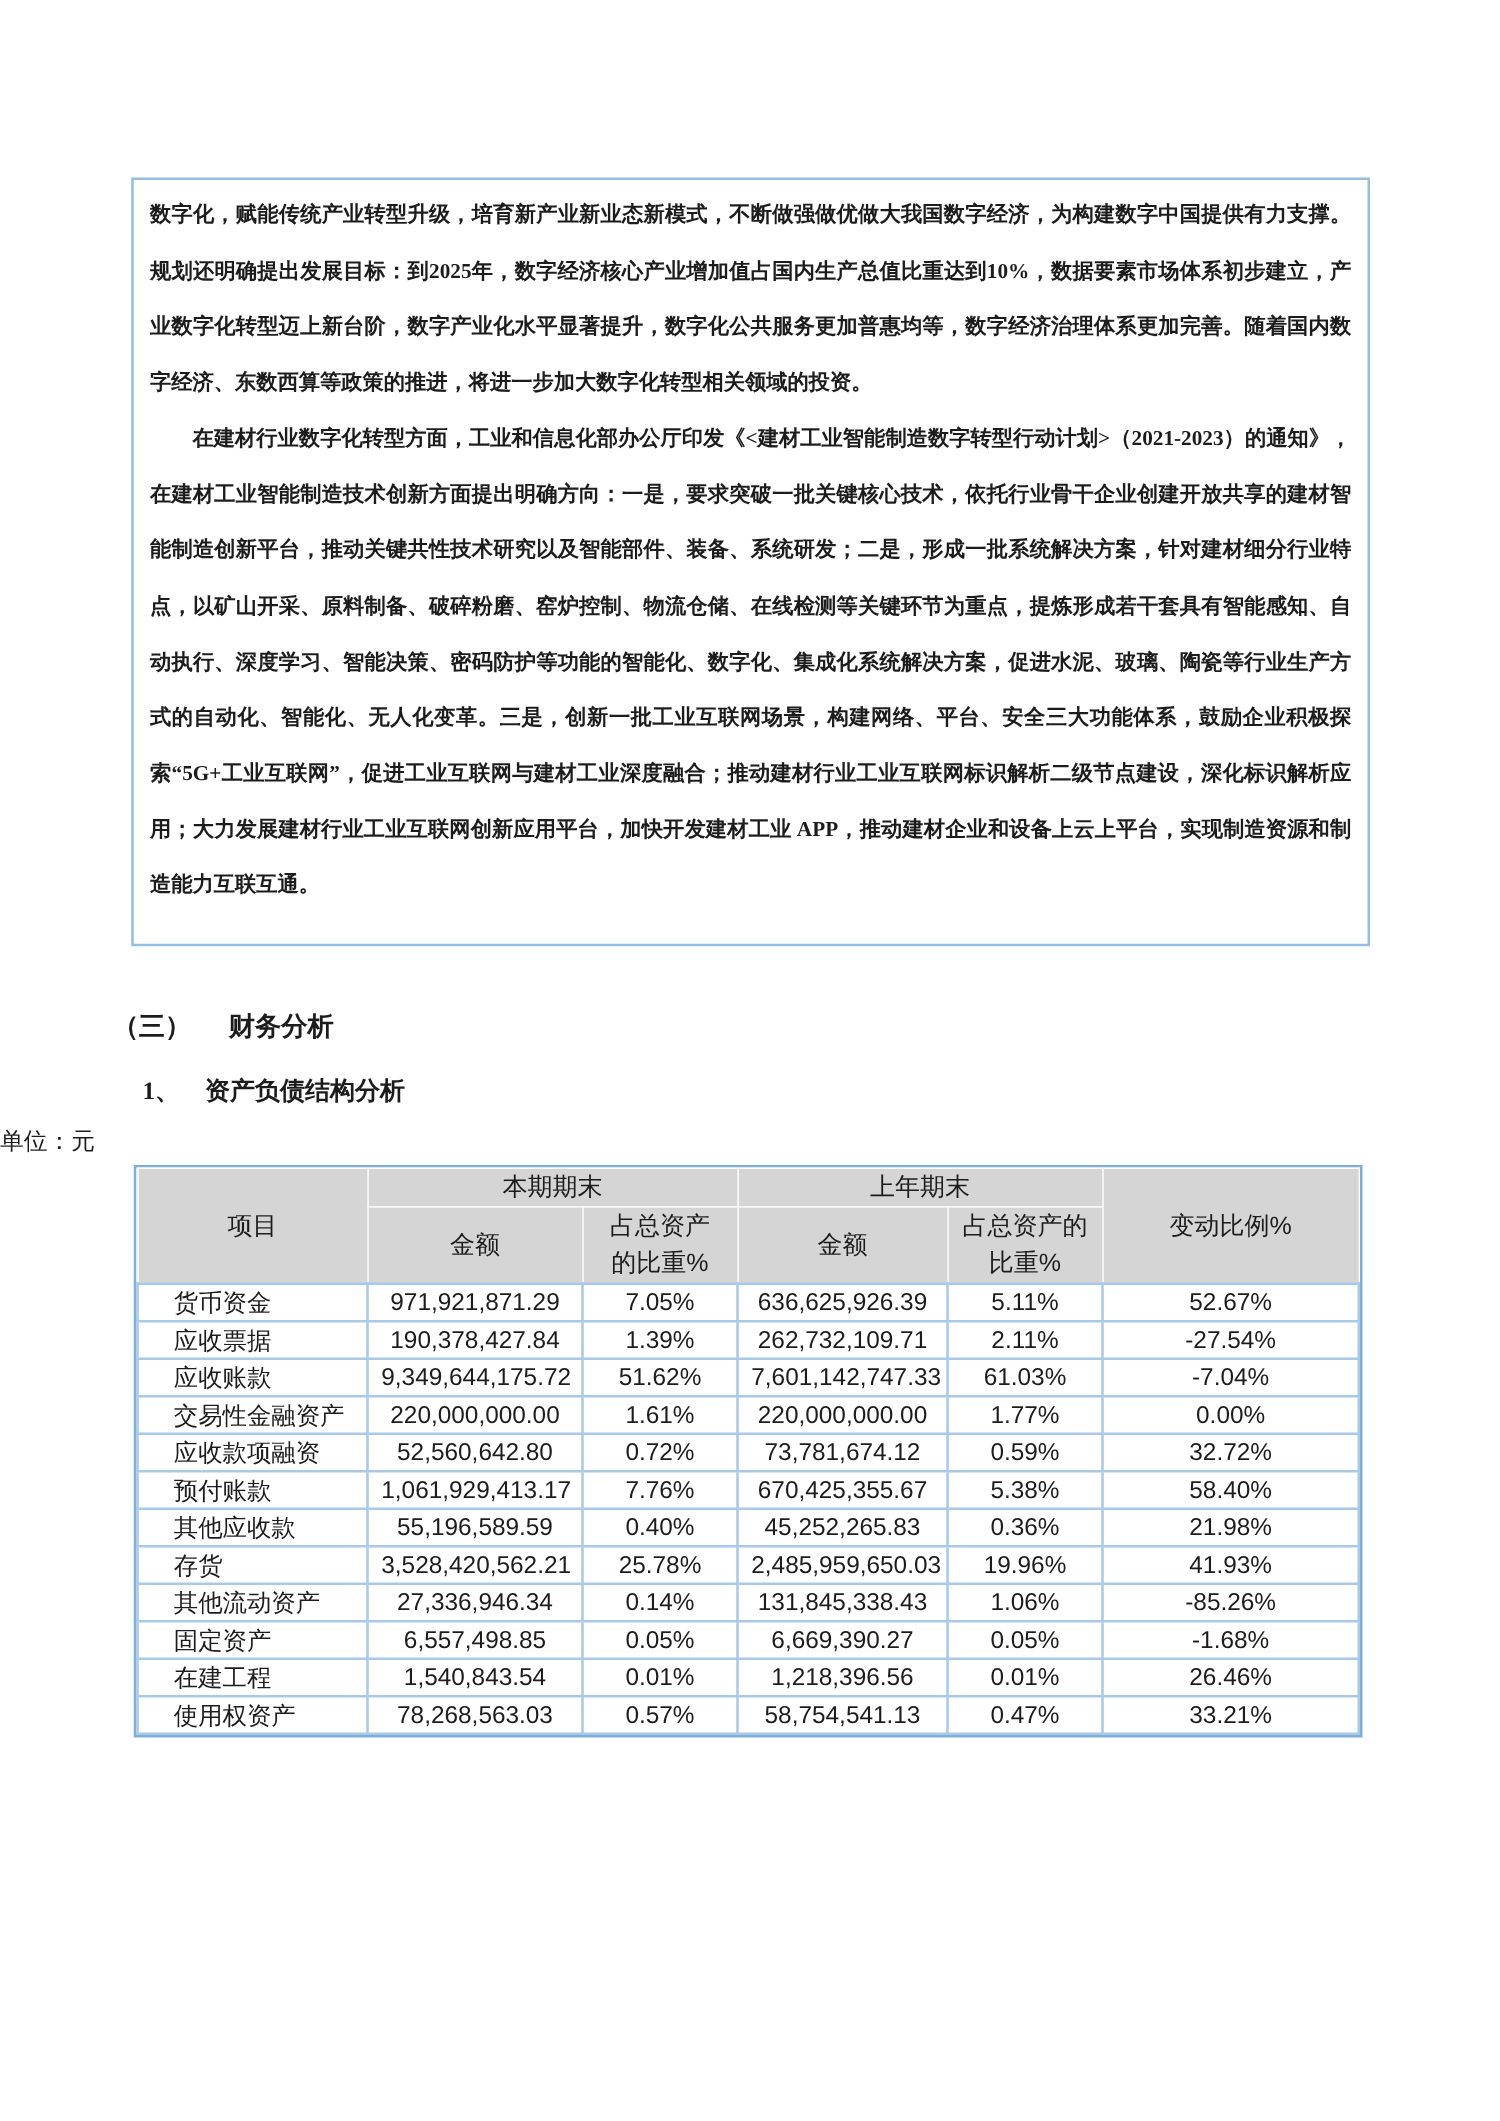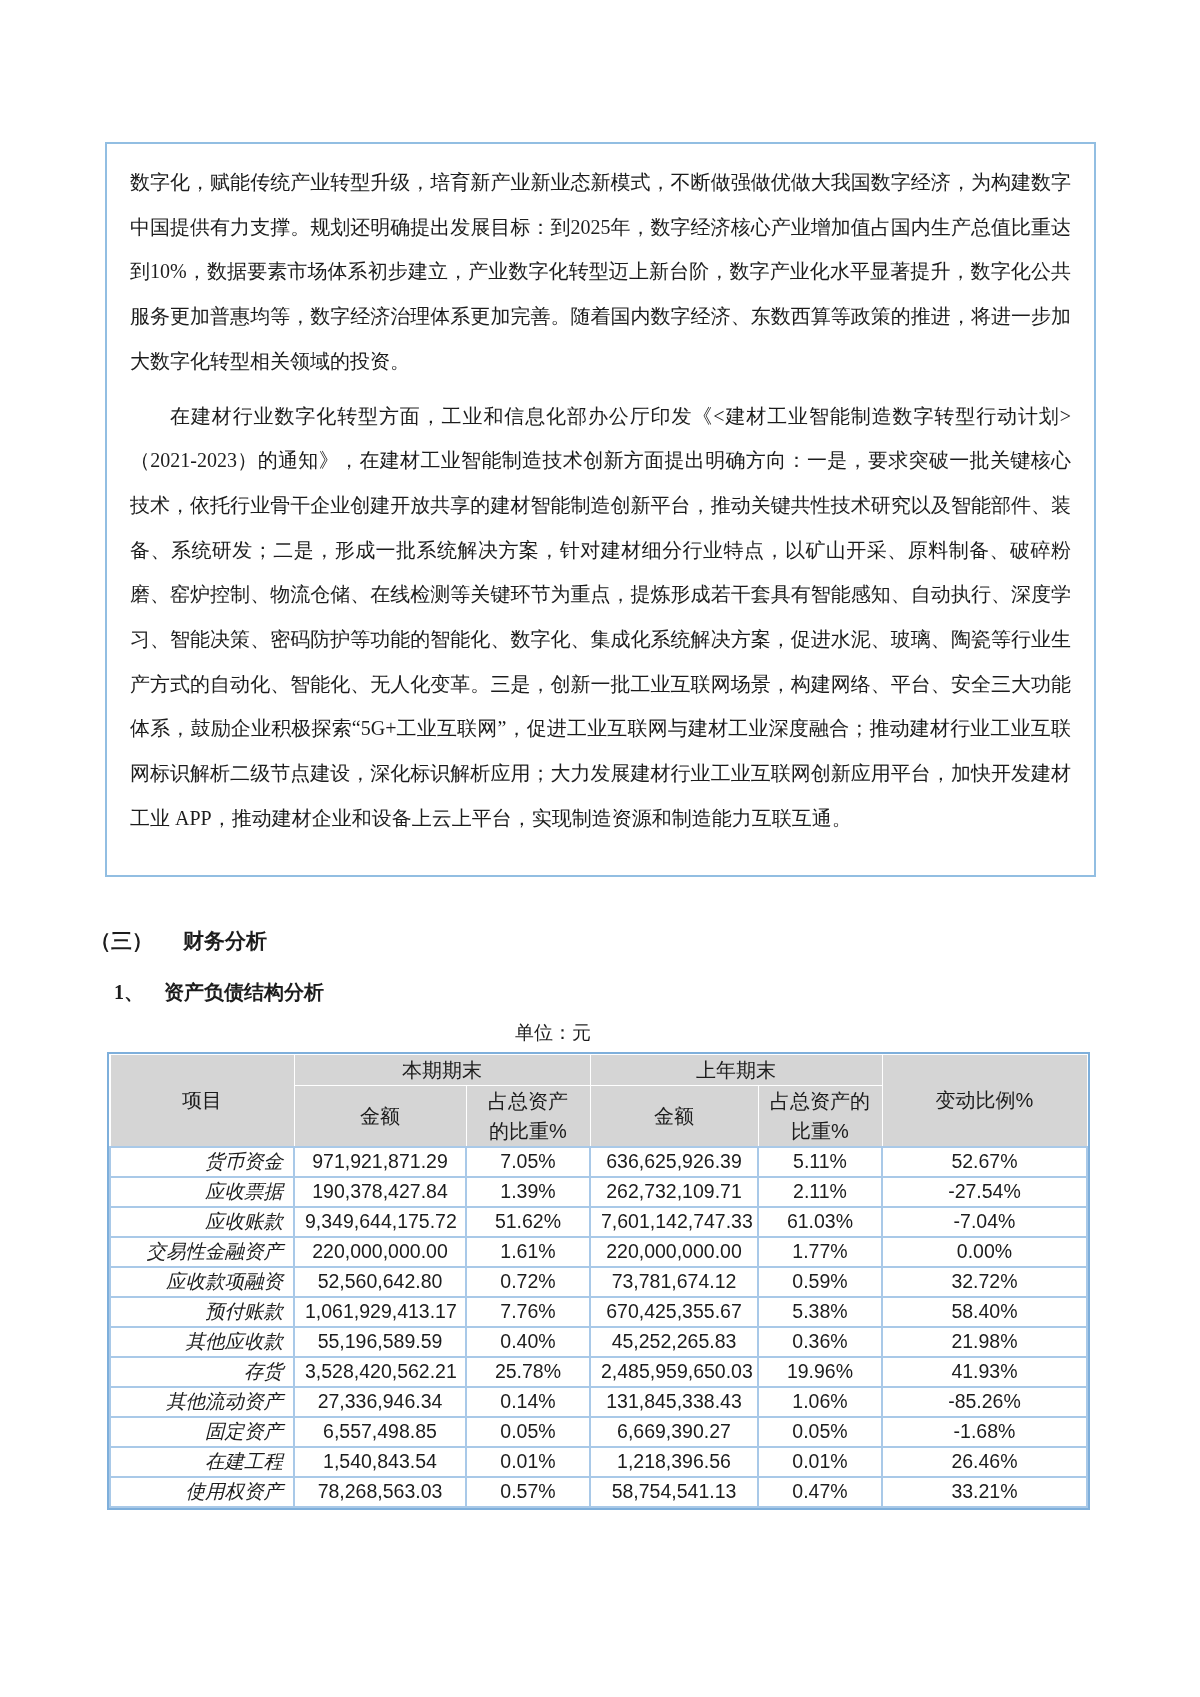--- a/index.html
+++ b/index.html
@@ -18,42 +18,43 @@
     color:var(--text);
     position:relative;
     overflow:hidden;
   }
   .intro-box{
     margin:142px 104px 0 105px;
     border:2px solid var(--box-border);
     padding:6px 13px 24px 13px;
   }
   .intro-box p{
-    margin:10px;
-    font-size:20px;
+    margin:0;
+    font-size:17px;
     line-height:44.7px;
     text-align:justify;
     color:var(--text);
+    font-weight:bold;
   }
   .intro-box p.indent{ text-indent:2em; }
   .section-heading{
     margin:50px 0 0 90px;
     font-size:21px;
     font-weight:bold;
   }
   .section-heading .gap{ display:inline-block; width:30px; }
   .sub-heading{
     margin:24px 0 0 114px;
     font-size:20px;
     font-weight:bold;
   }
   .sub-heading .gap{ display:inline-block; width:20px; }
   .unit-label{
     margin:14px 94px 6px 0;
-    text-align:center;
+    text-align:left;
     font-size:19px;
   }
   .table-wrap{
     margin:0 0 0 107px;
     width:983px;
     border:2px solid var(--table-outer);
   }
   table{
     border-collapse:collapse;
     width:100%;
@@ -76,21 +77,21 @@
   td{
     border:2px solid var(--table-inner);
     font-size:19.5px;
     height:30px;
     padding:0 10px;
     vertical-align:middle;
     background:#ffffff;
     overflow:hidden;
     white-space:nowrap;
   }
-  td.item{ text-align:right; padding-left:12px; font-family:"Liberation Serif","DejaVu Serif",serif;font-style:italic; }
+  td.item{ text-align:left; padding-left:28px; font-family:"Liberation Serif","DejaVu Serif",serif; }
   td.num{ text-align:center; }
 </style>
 </head>
 <body>
 
 <div class="intro-box">
   <p>数字化，赋能传统产业转型升级，培育新产业新业态新模式，不断做强做优做大我国数字经济，为构建数字中国提供有力支撑。规划还明确提出发展目标：到2025年，数字经济核心产业增加值占国内生产总值比重达到10%，数据要素市场体系初步建立，产业数字化转型迈上新台阶，数字产业化水平显著提升，数字化公共服务更加普惠均等，数字经济治理体系更加完善。随着国内数字经济、东数西算等政策的推进，将进一步加大数字化转型相关领域的投资。</p>
   <p class="indent">在建材行业数字化转型方面，工业和信息化部办公厅印发《&lt;建材工业智能制造数字转型行动计划&gt;（2021-2023）的通知》，在建材工业智能制造技术创新方面提出明确方向：一是，要求突破一批关键核心技术，依托行业骨干企业创建开放共享的建材智能制造创新平台，推动关键共性技术研究以及智能部件、装备、系统研发；二是，形成一批系统解决方案，针对建材细分行业特点，以矿山开采、原料制备、破碎粉磨、窑炉控制、物流仓储、在线检测等关键环节为重点，提炼形成若干套具有智能感知、自动执行、深度学习、智能决策、密码防护等功能的智能化、数字化、集成化系统解决方案，促进水泥、玻璃、陶瓷等行业生产方式的自动化、智能化、无人化变革。三是，创新一批工业互联网场景，构建网络、平台、安全三大功能体系，鼓励企业积极探索“5G+工业互联网”，促进工业互联网与建材工业深度融合；推动建材行业工业互联网标识解析二级节点建设，深化标识解析应用；大力发展建材行业工业互联网创新应用平台，加快开发建材工业 APP，推动建材企业和设备上云上平台，实现制造资源和制造能力互联互通。</p>
 </div>
 

